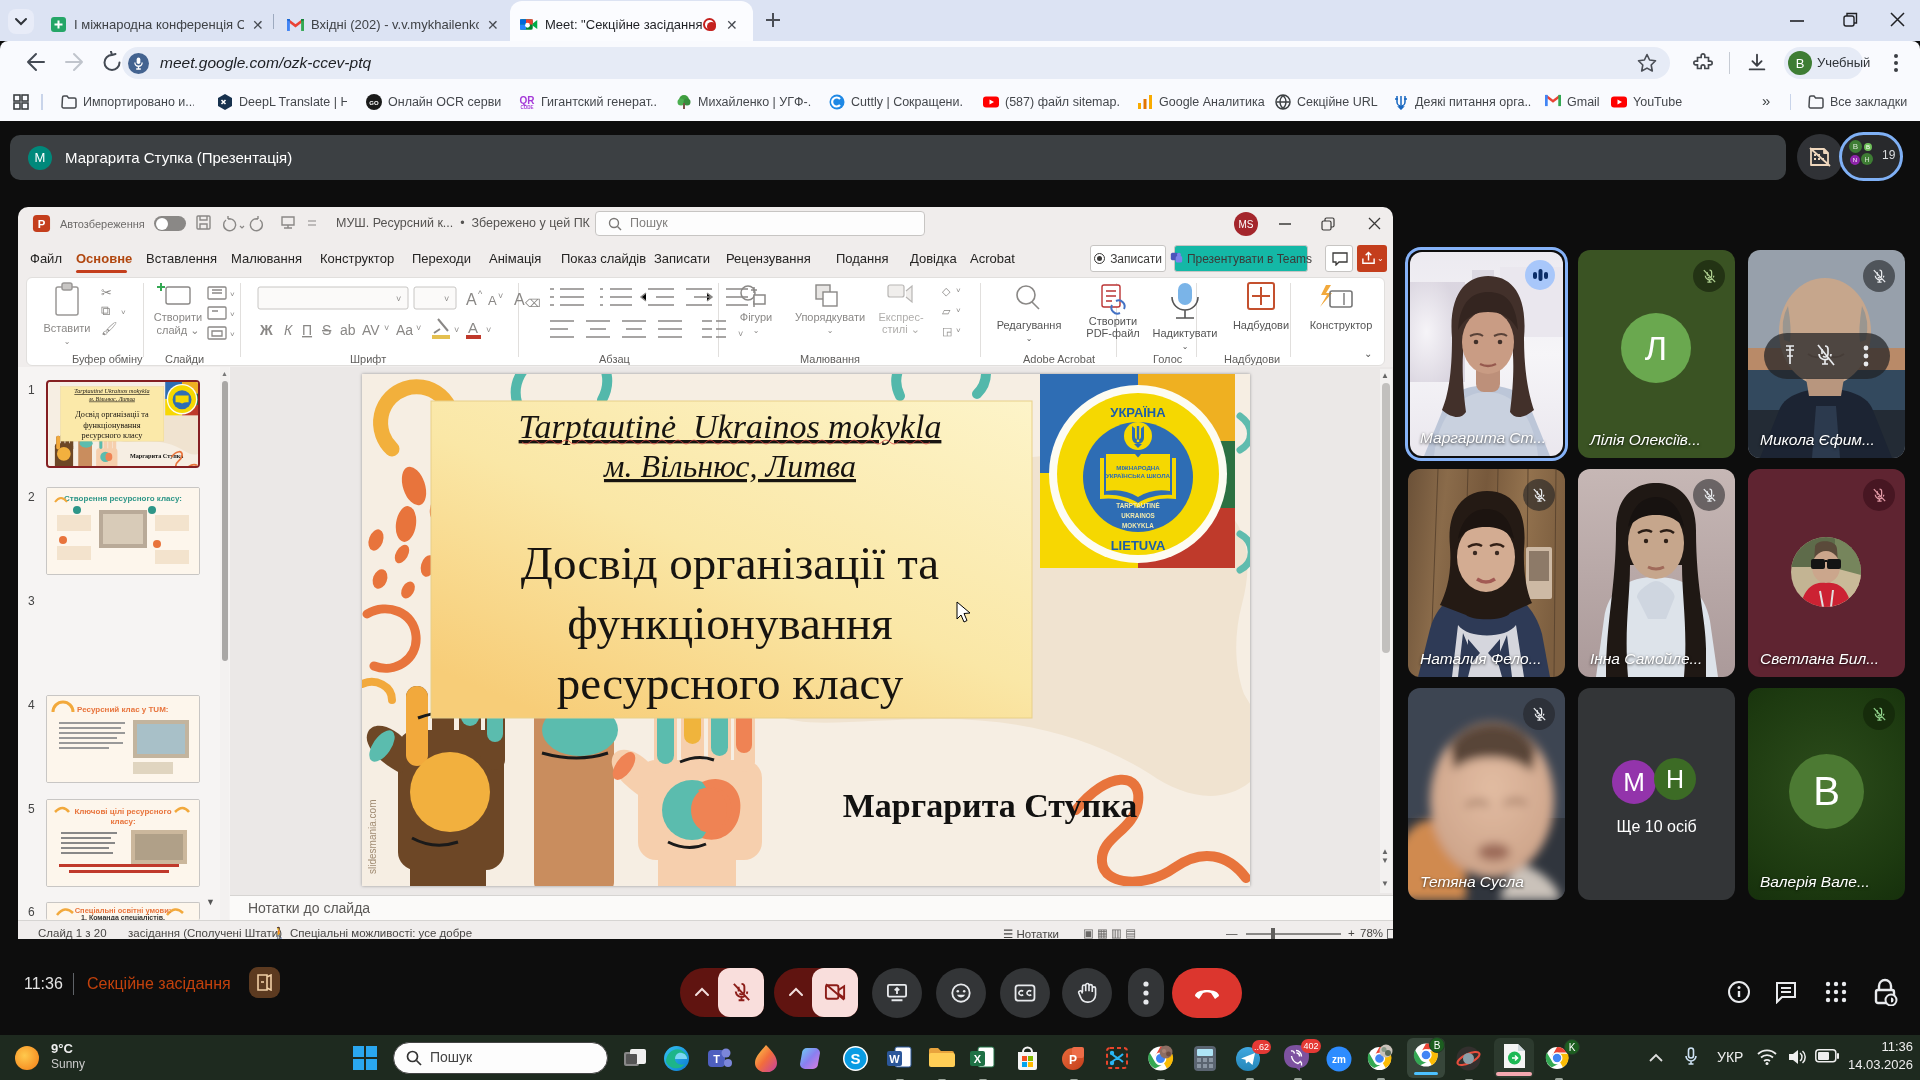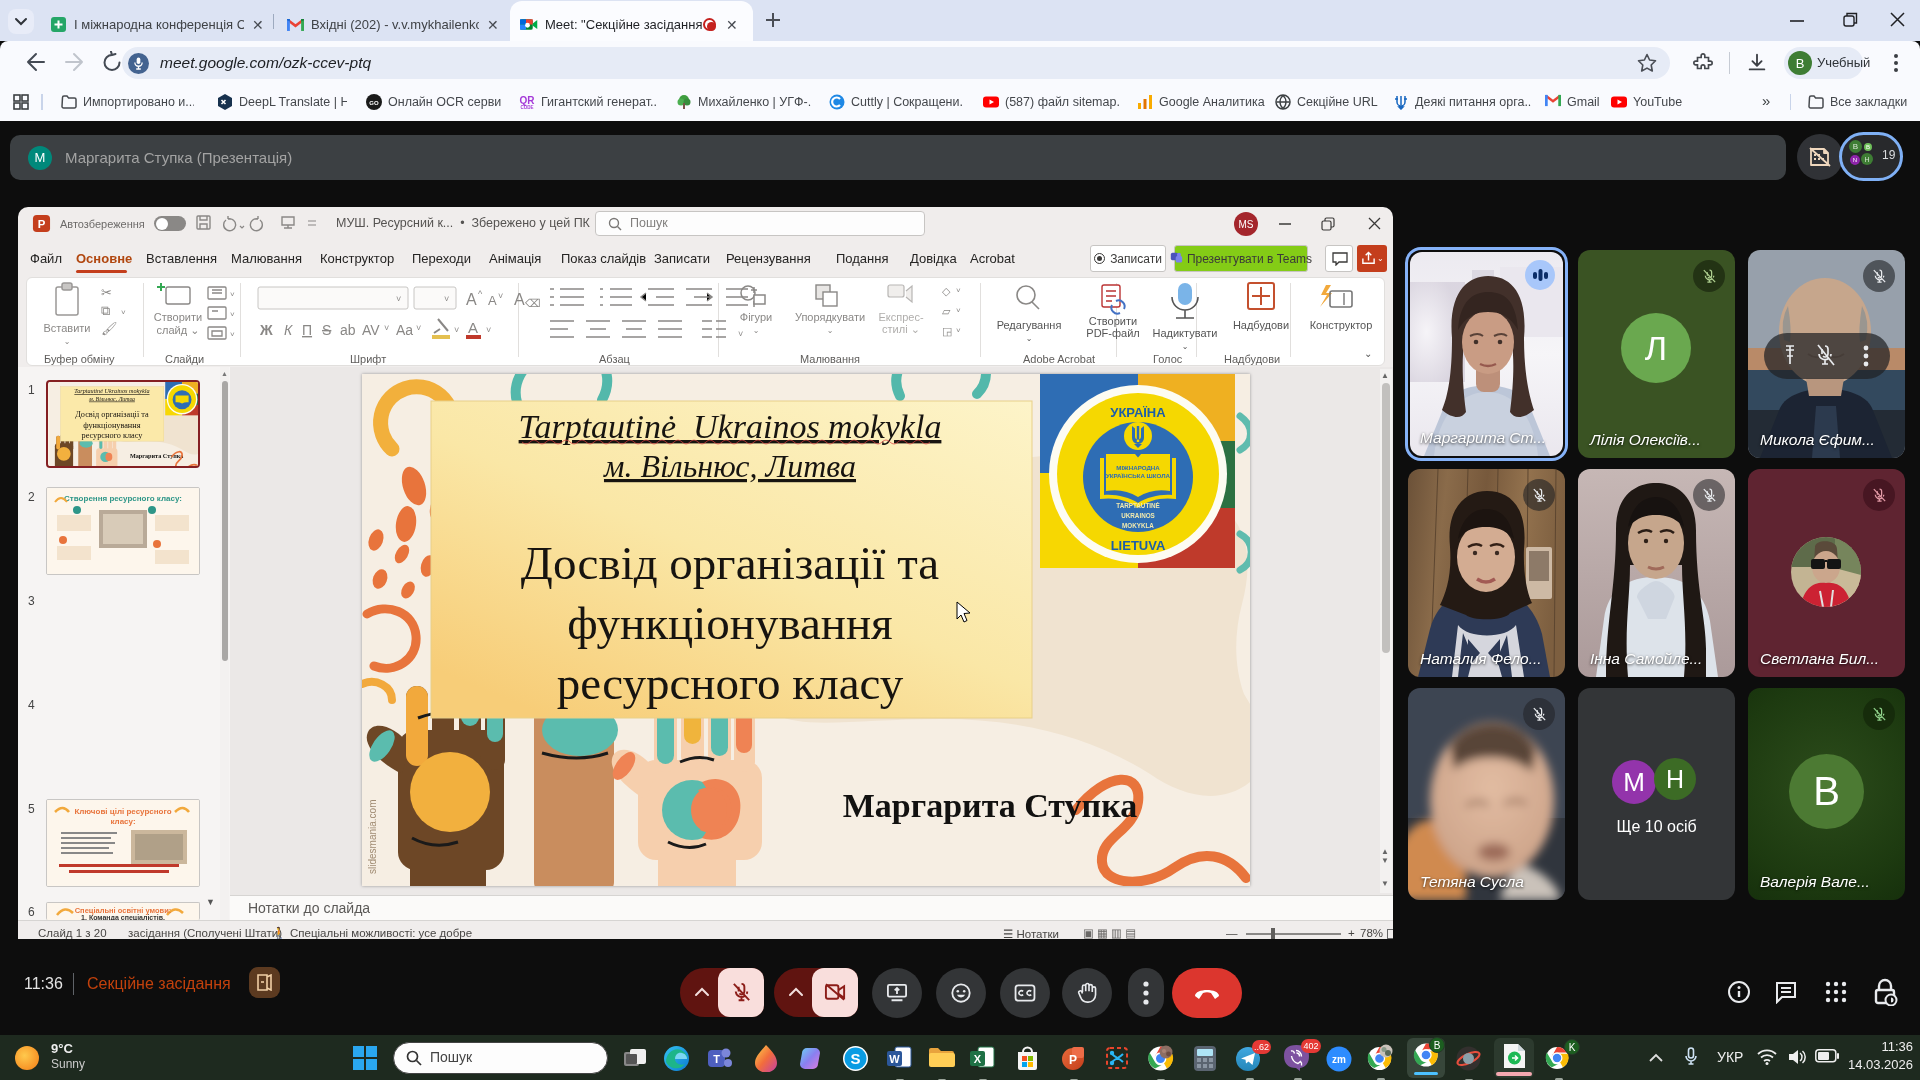--- a/index.html
+++ b/index.html
@@ -238,21 +238,21 @@
   <div class="abs bm" style="left:1808px;">
       <span class="bi"><svg width="16" height="16" viewBox="0 0 16 16">
           <path d="M1.5 3.5 a1.5 1.5 0 0 1 1.5 -1.5 h3 l1.6 2 h5.9 a1.5 1.5 0 0 1 1.5 1.5 v7 a1.5 1.5 0 0 1 -1.5 1.5 h-11 a1.5 1.5 0 0 1 -1.5 -1.5 z" fill="none" stroke="#474a4f" stroke-width="1.5"></path>
         </svg></span>
       <span class="bt" style="width:81px;">Все закладки</span>
     </div>
 
   <div class="abs" id="meet">
     <div class="abs" id="namebar">
       <div style="width:24px;height:24px;border-radius:50%;background:#00897b;color:#fff;font-size:13px;display:flex;align-items:center;justify-content:center;margin-left:18px;">M</div>
-      <div style="margin-left:13px;font-size:15px;color:#a3a3a3;">Маргарита Ступка (Презентація)</div>
+      <div style="margin-left:13px;font-size:15px;color:#ffffff;">Маргарита Ступка (Презентація)</div>
     </div>
     <div class="abs" id="present-circ">
       <svg style="position:absolute;left:11px;top:11px;" width="24" height="24" viewBox="0 0 24 24">
           <path d="M3 4 h13 l4 4 v12 h-17 z M16 4 v4 h4" fill="none" stroke="#efd7bd" stroke-width="1.8" stroke-linejoin="round"></path>
           <rect x="6" y="9" width="2" height="2" fill="#efd7bd"></rect>
           <rect x="10" y="9" width="2" height="2" fill="#efd7bd"></rect>
           <rect x="6" y="13" width="2" height="2" fill="#efd7bd"></rect>
           <rect x="10" y="13" width="2" height="2" fill="#efd7bd"></rect>
           <rect x="14" y="13" width="2" height="2" fill="#efd7bd"></rect>
           <path d="M2 3 L22 21" stroke="#efd7bd" stroke-width="1.8"></path>
@@ -313,39 +313,39 @@
       <div class="abs mi" style="left:471px;">Анімація</div>
       <div class="abs mi" style="left:543px;">Показ слайдів</div>
       <div class="abs mi" style="left:636px;">Записати</div>
       <div class="abs mi" style="left:708px;">Рецензування</div>
       <div class="abs mi" style="left:818px;">Подання</div>
       <div class="abs mi" style="left:892px;">Довідка</div>
       <div class="abs mi" style="left:952px;">Acrobat</div>
       <div class="abs" style="left:1072px;top:38px;width:76px;height:27px;border:1px solid #c7c5c3;border-radius:3px;background:#fff;font-size:12px;white-space:nowrap;color:#3b3a39;display:flex;align-items:center;justify-content:center;"><span style="width:11px;height:11px;border:1.5px solid #3b3a39;border-radius:50%;display:inline-flex;align-items:center;justify-content:center;margin-right:5px;">
             <span style="width:5px;height:5px;background:#3b3a39;border-radius:50%;"></span>
           </span>Записати</div>
-      <div class="abs" style="left:1156px;top:38px;width:134px;height:27px;border:1px solid #c7c5c3;border-radius:3px;background:#84cc16;font-size:12px;color:#3b3a39;display:flex;align-items:center;justify-content:center;white-space:nowrap;"><svg width="13" height="13" viewBox="0 0 16 16" style="margin-right:4px;flex:none;">
+      <div class="abs" style="left:1156px;top:38px;width:134px;height:27px;border:1px solid #c7c5c3;border-radius:3px;background:#14b8a6;font-size:12px;color:#3b3a39;display:flex;align-items:center;justify-content:center;white-space:nowrap;"><svg width="13" height="13" viewBox="0 0 16 16" style="margin-right:4px;flex:none;">
             <rect x="1" y="1" width="9" height="9" rx="2" fill="#4b53bc"></rect>
             <rect x="7" y="5" width="8" height="8" rx="2" fill="#7b83eb"></rect>
             <circle cx="11" cy="3.5" r="2.5" fill="#7b83eb"></circle>
           </svg>Презентувати в Teams</div>
       <div class="abs" style="left:1307px;top:38px;width:28px;height:27px;border:1px solid #c7c5c3;border-radius:3px;background:#fff;">
           <svg style="position:absolute;left:6px;top:6px;" width="16" height="14" viewBox="0 0 16 14">
             <path d="M1 1 h14 v9 h-8 l-3 3 v-3 h-3 z" fill="none" stroke="#3b3a39" stroke-width="1.3"></path>
           </svg>
         </div>
       <div class="abs" style="left:1339px;top:38px;width:30px;height:27px;border-radius:3px;background:#c43e1c;">
           <svg style="position:absolute;left:4px;top:6px;" width="15" height="15" viewBox="0 0 16 16">
             <path d="M8 10 V2 M5 4.5 L8 1.5 L11 4.5 M2 8 v5 h12 V8" stroke="#fff" stroke-width="1.5" fill="none"></path>
           </svg>
           <span style="position:absolute;left:20px;top:9px;font-size:8px;color:#fff;">⌄</span>
         </div>
 
       <div class="abs" id="ppt-ribbon"></div>
-      <div class="abs glabel" style="left:26px;">Буфер обміну</div>
+      <div class="abs glabel" style="left:54px;">Буфер обміну</div>
       <div class="abs glabel" style="left:147px;">Слайди</div>
       <div class="abs glabel" style="left:332px;">Шрифт</div>
       <div class="abs glabel" style="left:581px;">Абзац</div>
       <div class="abs glabel" style="left:782px;">Малювання</div>
       <div class="abs glabel" style="left:1005px;">Adobe Acrobat</div>
       <div class="abs glabel" style="left:1135px;">Голос</div>
       <div class="abs glabel" style="left:1206px;">Надбудови</div>
       <div class="abs gsep" style="left:125px;"></div>
       <div class="abs gsep" style="left:222px;"></div>
       <div class="abs gsep" style="left:500px;"></div>
@@ -548,20 +548,38 @@
             <rect x="56" y="26" width="40" height="30" fill="#d8cbb8"></rect>
         <circle cx="16" cy="52" r="4" fill="#e8743c"></circle>
             <circle cx="110" cy="56" r="4" fill="#e8743c"></circle>
         <rect x="10" y="58" width="34" height="14" fill="#f3e3cd"></rect>
             <rect x="108" y="62" width="34" height="14" fill="#f3e3cd"></rect>
         <path d="M8 14 q 6 -8 12 0" stroke="#f2a93c" stroke-width="2" fill="none"></path>
           </svg>
       </div>
       <div class="abs tnum" style="top:387px;">3</div>
       <div class="abs tnum" style="top:491px;">4</div>
+      <div class="abs thumb" style="top:488px;">
+        <svg width="152" height="86" viewBox="0 0 152 86">
+            <rect width="152" height="86" fill="#fdf6ec"></rect>
+        <path d="M6 16 a10 10 0 0 1 20 0" fill="none" stroke="#f2a93c" stroke-width="3"></path>
+        <text x="30" y="16" font-size="8" font-weight="bold" fill="#e8743c" font-family="Liberation Sans">Ресурсний клас у TUM:</text>
+        <g fill="#999">
+              <rect x="12" y="26" width="66" height="2"></rect>
+              <rect x="12" y="31" width="62" height="2"></rect>
+              <rect x="12" y="36" width="66" height="2"></rect>
+              <rect x="12" y="41" width="58" height="2"></rect>
+              <rect x="12" y="46" width="64" height="2"></rect>
+              <rect x="12" y="51" width="50" height="2"></rect>
+            </g>
+        <rect x="86" y="24" width="56" height="38" fill="#c2b49e"></rect>
+            <rect x="90" y="28" width="48" height="30" fill="#a8c0c8"></rect>
+        <rect x="86" y="66" width="40" height="12" fill="#e0d5c0"></rect>
+          </svg>
+      </div>
       <div class="abs tnum" style="top:595px;">5</div>
       <div class="abs thumb" style="top:592px;">
         <svg width="152" height="86" viewBox="0 0 152 86">
             <rect width="152" height="86" fill="#fdf6ec"></rect>
         <path d="M8 12 q 8 -8 14 0 M128 12 q 8 -8 14 0" stroke="#f2a93c" stroke-width="2.5" fill="none"></path>
         <text x="76" y="14" font-size="8" font-weight="bold" fill="#e8743c" text-anchor="middle" font-family="Liberation Sans">Ключові цілі ресурсного</text>
         <text x="76" y="24" font-size="8" font-weight="bold" fill="#e8743c" text-anchor="middle" font-family="Liberation Sans">класу:</text>
         <g fill="#888">
               <rect x="14" y="32" width="56" height="2"></rect>
               <rect x="14" y="37" width="50" height="2"></rect>

